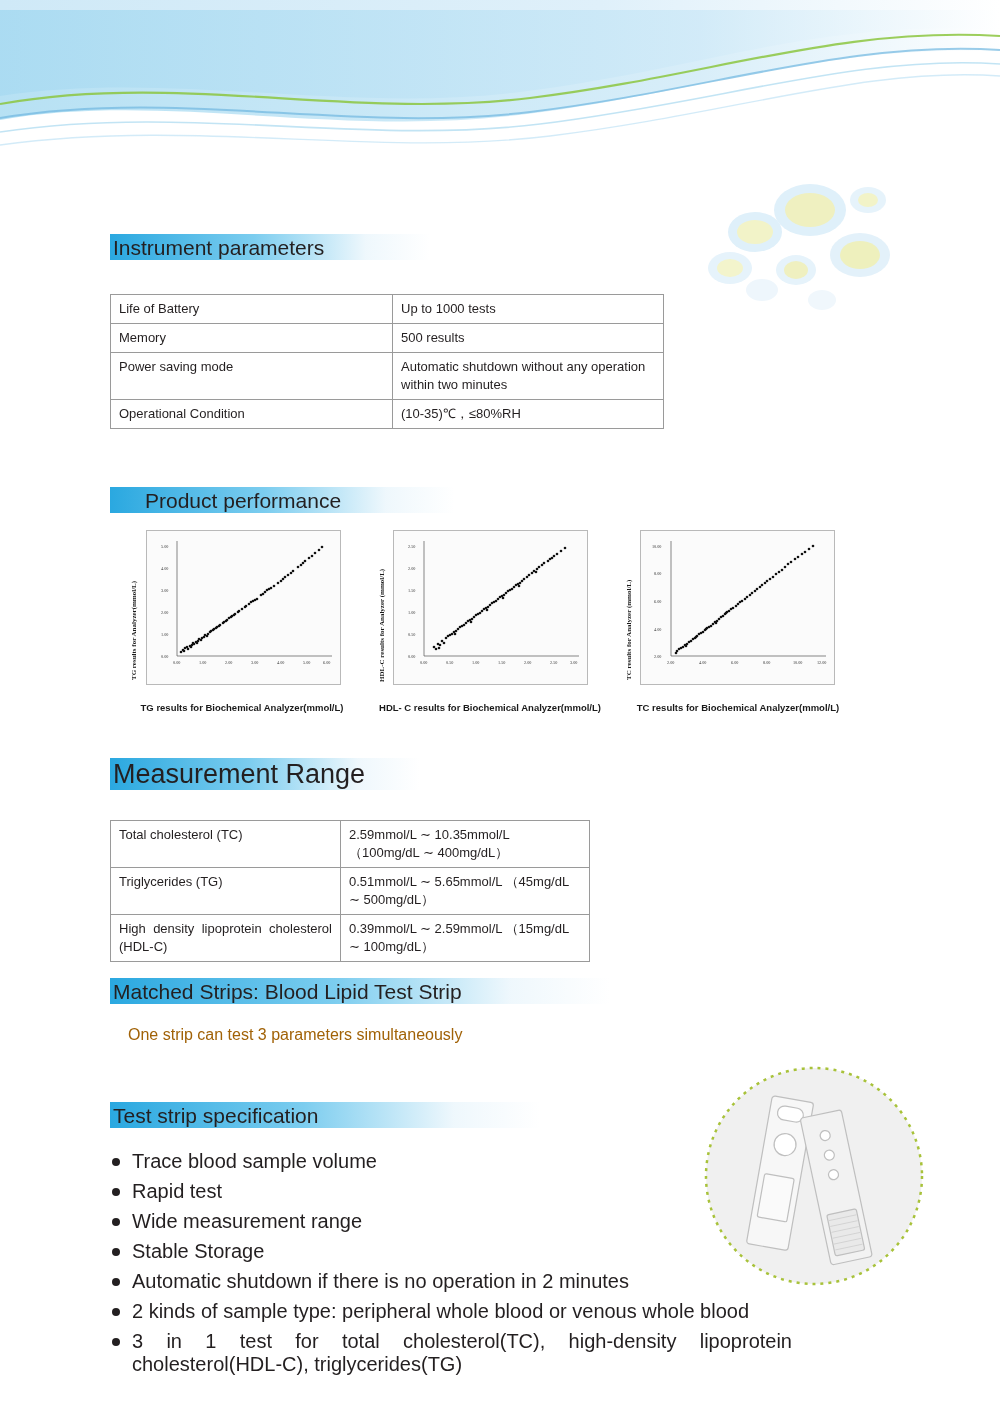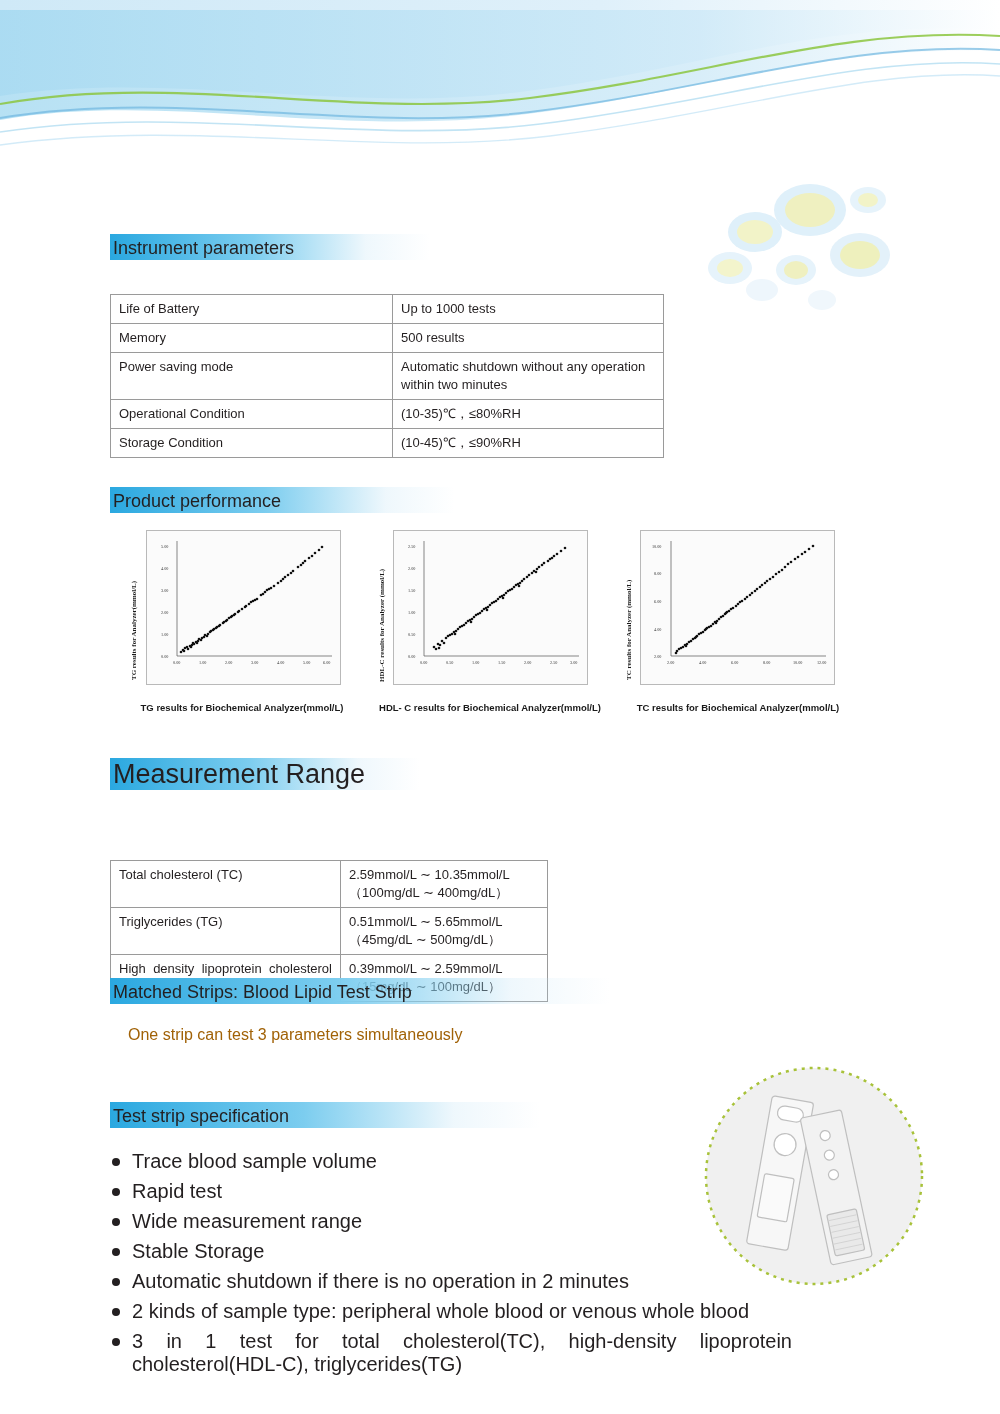--- a/index.html
+++ b/index.html
@@ -40,21 +40,21 @@
   }
   .section-head .hl {
     position: absolute;
     top: 0; left: 0;
     height: 26px;
     background: linear-gradient(to right, #2aa8e0 0%, #7ccdef 45%, rgba(190,226,245,0.25) 80%, rgba(255,255,255,0) 100%);
   }
   .section-head .txt {
     position: relative;
     z-index: 2;
-    font-size: 18px;
+    font-size: 21px;
     line-height: 28px;
     color: #231f20;
     white-space: nowrap;
     padding-left: 3px;
     font-weight: 400;
   }
   .section-head.big .txt { font-size: 27px; line-height: 33px; }
   .section-head.big .hl { height: 32px; }
 
   
@@ -213,28 +213,24 @@
       <td>500 results</td>
     </tr>
     <tr>
       <td>Power saving mode</td>
       <td>Automatic shutdown without any operation within two minutes</td>
     </tr>
     <tr>
       <td>Operational Condition</td>
       <td>(10-35)℃，≤80%RH</td>
     </tr>
-    <tr>
-      <td>Storage Condition</td>
-      <td>(10-45)℃，≤90%RH</td>
-    </tr>
   </tbody>
 </table>
 
-<div class="section-head" style="left:110px; top:487px;">
+<div class="section-head" style="left:110px; top:487px;padding-left:32px;">
   <div class="hl" style="width:345px;"></div>
   <div class="txt">Product performance</div>
 </div>
 
 <div class="charts">
 
   <div class="chart-box" style="left:36px;">
     <svg width="193" height="153" viewBox="0 0 193 153" xmlns="http://www.w3.org/2000/svg">
       <rect x="0" y="0" width="193" height="153" fill="#fbfbfb"></rect>
       <g stroke="#555" stroke-width="0.7" fill="none">
@@ -520,21 +516,21 @@
   </div>
   <div class="chart-ylabel" style="left:515px; top:150px;">TC results for Analyzer (mmol/L)</div>
   <div class="chart-xlabel" style="left:508px;">TC results for Biochemical Analyzer(mmol/L)</div>
 </div>
 
 <div class="section-head big" style="left:110px; top:758px;">
   <div class="hl" style="width:310px;"></div>
   <div class="txt">Measurement Range</div>
 </div>
 
-<table class="spec" style="left:110px; top:820px; width:438px;margin-top:40px;">
+<table class="spec" style="left:110px; top:820px; width:480px;">
   <tbody>
     <tr>
       <td style="width:230px; height:34px;">Total cholesterol (TC)</td>
       <td>2.59mmol/L ∼ 10.35mmol/L （100mg/dL ∼ 400mg/dL）</td>
     </tr>
     <tr>
       <td style="height:34px;">Triglycerides (TG)</td>
       <td>0.51mmol/L ∼ 5.65mmol/L （45mg/dL ∼ 500mg/dL）</td>
     </tr>
     <tr>

